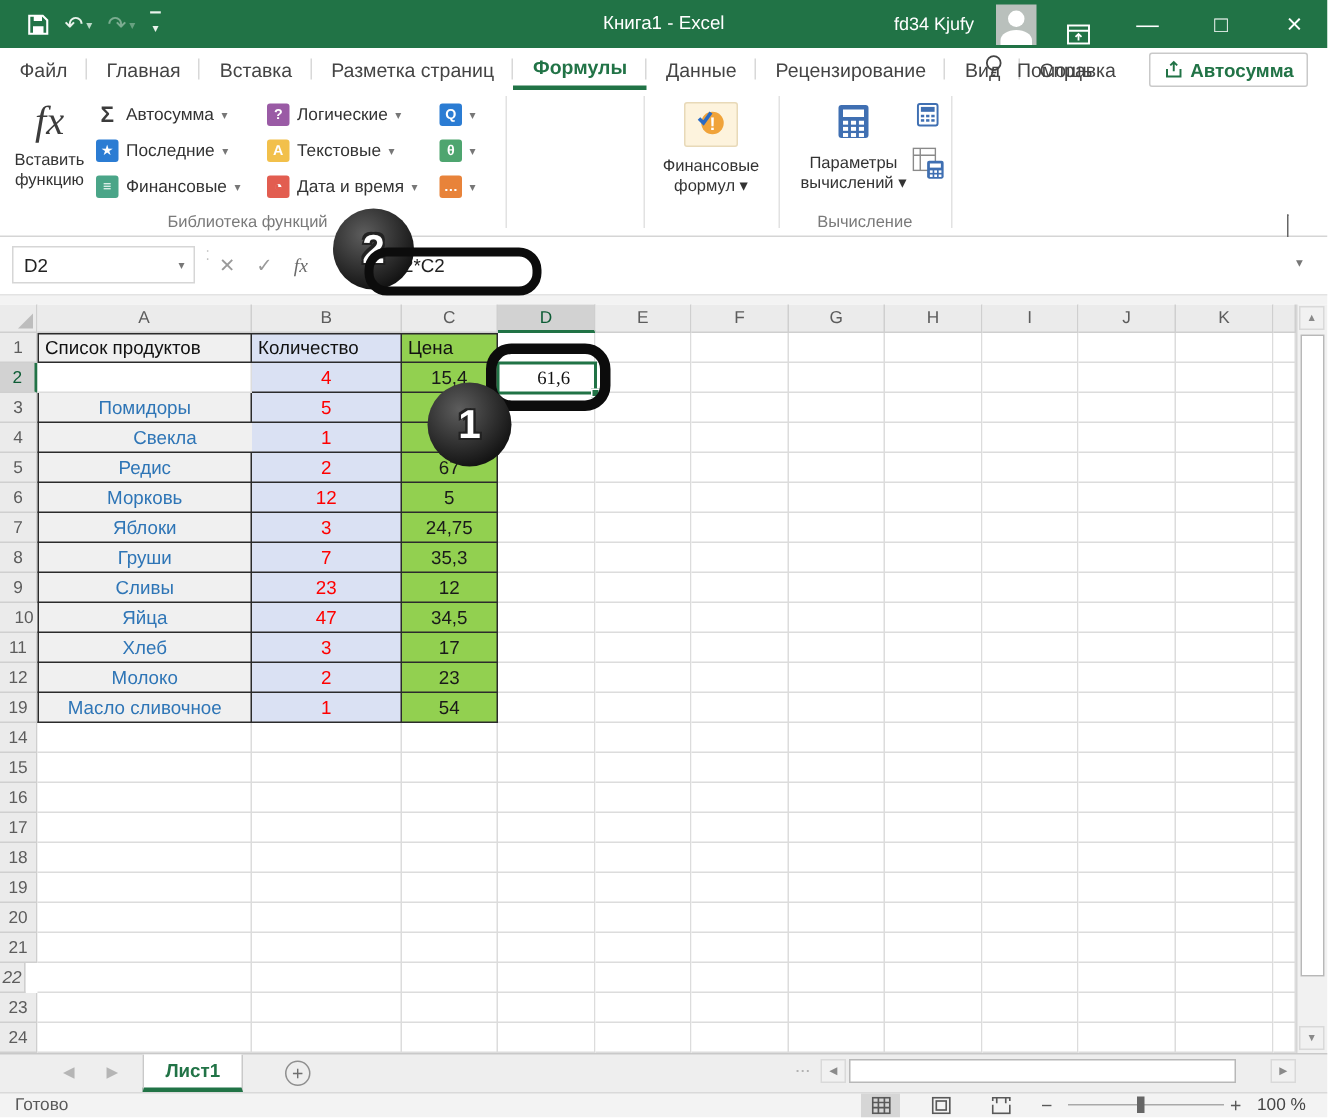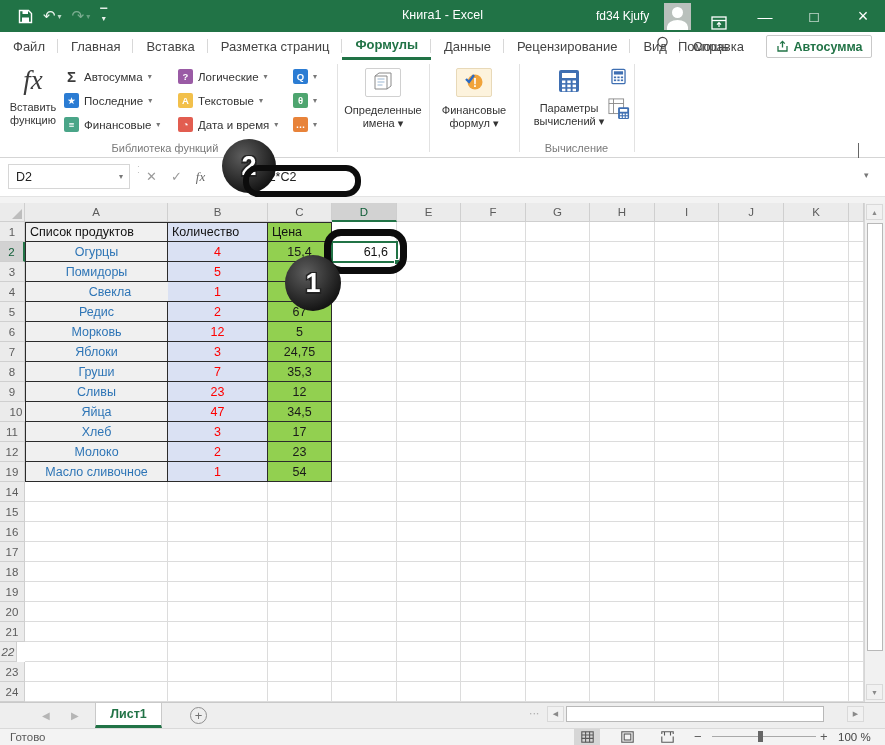--- a/index.html
+++ b/index.html
@@ -60,21 +60,21 @@
   .colhead.sel { background:#d2d2d2; color:#0d5c35; border-bottom:2px solid #217346; }
   .rowhead.sel { background:#d2d2d2; color:#0d5c35; border-right:2px solid #217346; }
   .gcell { position:absolute; background:#fff; border-right:1px solid #dcdcdc; border-bottom:1px solid #dcdcdc; font-size:12.5px; display:flex; align-items:center; }
   .tcell { border-right:1px solid #2b2b2b; border-bottom:1px solid #2b2b2b; justify-content:center; color:#1a1a1a; }
   .tcell.left { border-left:1px solid #2b2b2b; }
   .tcell.top { border-top:1px solid #2b2b2b; }
   .cA { background:#f0f0f0; color:#2e75b6; }
   .cB { background:#dae1f3; color:#fe0000; }
   .cC { background:#92d050; color:#1a1a1a; }
   .thead { justify-content:flex-start; padding-left:4px; color:#111; }
-  .selbox { position:absolute; border:2px solid #217346; background:#fff; display:flex; align-items:center; justify-content:flex-end; padding-right:8px; font-size:12.5px; color:#111; z-index:5; }
+  .selbox { position:absolute; border:2px solid #217346; background:#fff; display:flex; align-items:center; justify-content:flex-end; padding-right:16px; font-size:12.5px; color:#111; z-index:5;font-family:Liberation Serif, serif; }
   .fill-handle { position:absolute; width:6px; height:6px; background:#217346; border:1px solid #fff; z-index:6; }
 
   
   .vscroll { left:864px; top:203px; width:21px; height:499px; background:#f1f1f1; border-left:1px solid #d6d6d6; }
   .sarrow { position:absolute; width:17px; display:flex; align-items:center; justify-content:center; color:#8a8a8a; font-size:7px; background:#f1f1f1; border:1px solid #d9d9d9; }
   .vthumb { position:absolute; left:2px; width:16px; background:#fff; border:1px solid #b8b8b8; }
   .hthumb { position:absolute; top:3px; height:16px; background:#fff; border:1px solid #b8b8b8; }
 
   
   .tabbar { left:0; top:702px; width:885px; height:26px; background:#eeeeee; border-top:1px solid #c9c9c9; }
@@ -218,31 +218,20 @@
         <span class="bicon" style="background:#4ea56f">θ</span>
         <span class="dd8">▾</span>
       </div>
       <div class="rmenu-item">
         <span class="bicon" style="background:#e8833a">…</span>
         <span class="dd8">▾</span>
       </div>
     </div>
   <div class="glabel" style="left:30px; width:270px;">Библиотека функций</div>
 
-  <div class="big-btn" style="left:339px; top:8px; width:88px;">
-    <span style="border:1px solid #d0d0d0; padding:3px 6px; border-radius:2px;">
-      <svg width="22" height="18" viewBox="0 0 22 18">
-          <path d="M3 4l4-3h12v13l-4 3H3z" fill="#fff" stroke="#8a8a8a"></path>
-          <path d="M3 4h12v13" fill="none" stroke="#8a8a8a"></path>
-          <path d="M5.5 7h7M5.5 10h7M5.5 13h5" stroke="#9bb7d4" stroke-width="1.2"></path>
-        </svg>
-    </span>
-    <span style="margin-top:7px;">Определенные</span>
-    <span>имена ▾</span>
-  </div>
 
   <div class="big-btn" style="left:432px; top:8px; width:84px;">
     <span style="border:1px solid #e8d9b8; background:#fdf3dd; padding:2px 7px; border-radius:2px;">
       <svg width="20" height="20" viewBox="0 0 20 20">
           <circle cx="11" cy="11" r="7.5" fill="#f0a33a"></circle>
           <text x="11" y="15.5" text-anchor="middle" font-size="12" font-weight="bold" fill="#fff">!</text>
           <path d="M2 8l3 3 5-7" fill="none" stroke="#2b6bc4" stroke-width="2.4"></path>
         </svg>
     </span>
     <span style="margin-top:7px;">Финансовые</span>
@@ -644,21 +633,20 @@
     <div class="gcell" style="left: 461px; top: 479px; width: 65px; height: 20px;"></div>
     <div class="gcell" style="left: 526px; top: 479px; width: 64px; height: 20px;"></div>
     <div class="gcell" style="left: 590px; top: 479px; width: 65px; height: 20px;"></div>
     <div class="gcell" style="left: 655px; top: 479px; width: 64px; height: 20px;"></div>
     <div class="gcell" style="left: 719px; top: 479px; width: 65px; height: 20px;"></div>
     <div class="gcell" style="left: 784px; top: 479px; width: 65px; height: 20px;"></div>
     <div class="gcell" style="left: 849px; top: 479px; width: 15px; height: 20px;"></div>
     <div class="gcell tcell cA left top thead" style="left: 25px; top: 19px; width: 143px; height: 20px; z-index: 2;">Список продуктов</div>
     <div class="gcell tcell cB top thead" style="left: 168px; top: 19px; width: 100px; height: 20px; z-index: 2;">Количество</div>
     <div class="gcell tcell cC top thead" style="left: 268px; top: 19px; width: 64px; height: 20px; z-index: 2;">Цена</div>
-    <div class="gcell tcell cA left" style="left: 25px; top: 39px; width: 143px; height: 20px; z-index: 2;">Огурцы</div>
     <div class="gcell tcell cB" style="left: 168px; top: 39px; width: 100px; height: 20px; z-index: 2;">4</div>
     <div class="gcell tcell cC" style="left: 268px; top: 39px; width: 64px; height: 20px; z-index: 2;">15,4</div>
     <div class="gcell tcell cA left" style="left: 25px; top: 59px; width: 143px; height: 20px; z-index: 2;">Помидоры</div>
     <div class="gcell tcell cB" style="left: 168px; top: 59px; width: 100px; height: 20px; z-index: 2;">5</div>
     <div class="gcell tcell cC" style="left: 268px; top: 59px; width: 64px; height: 20px; z-index: 2;">23,</div>
     <div class="gcell tcell cA left" style="left: 25px; top: 79px; width: 170px; height: 20px; z-index: 2;">Свекла</div>
     <div class="gcell tcell cB" style="left: 168px; top: 79px; width: 100px; height: 20px; z-index: 2;">1</div>
     <div class="gcell tcell cC" style="left: 268px; top: 79px; width: 64px; height: 20px; z-index: 2;">12</div>
     <div class="gcell tcell cA left" style="left: 25px; top: 99px; width: 143px; height: 20px; z-index: 2;">Редис</div>
     <div class="gcell tcell cB" style="left: 168px; top: 99px; width: 100px; height: 20px; z-index: 2;">2</div>

